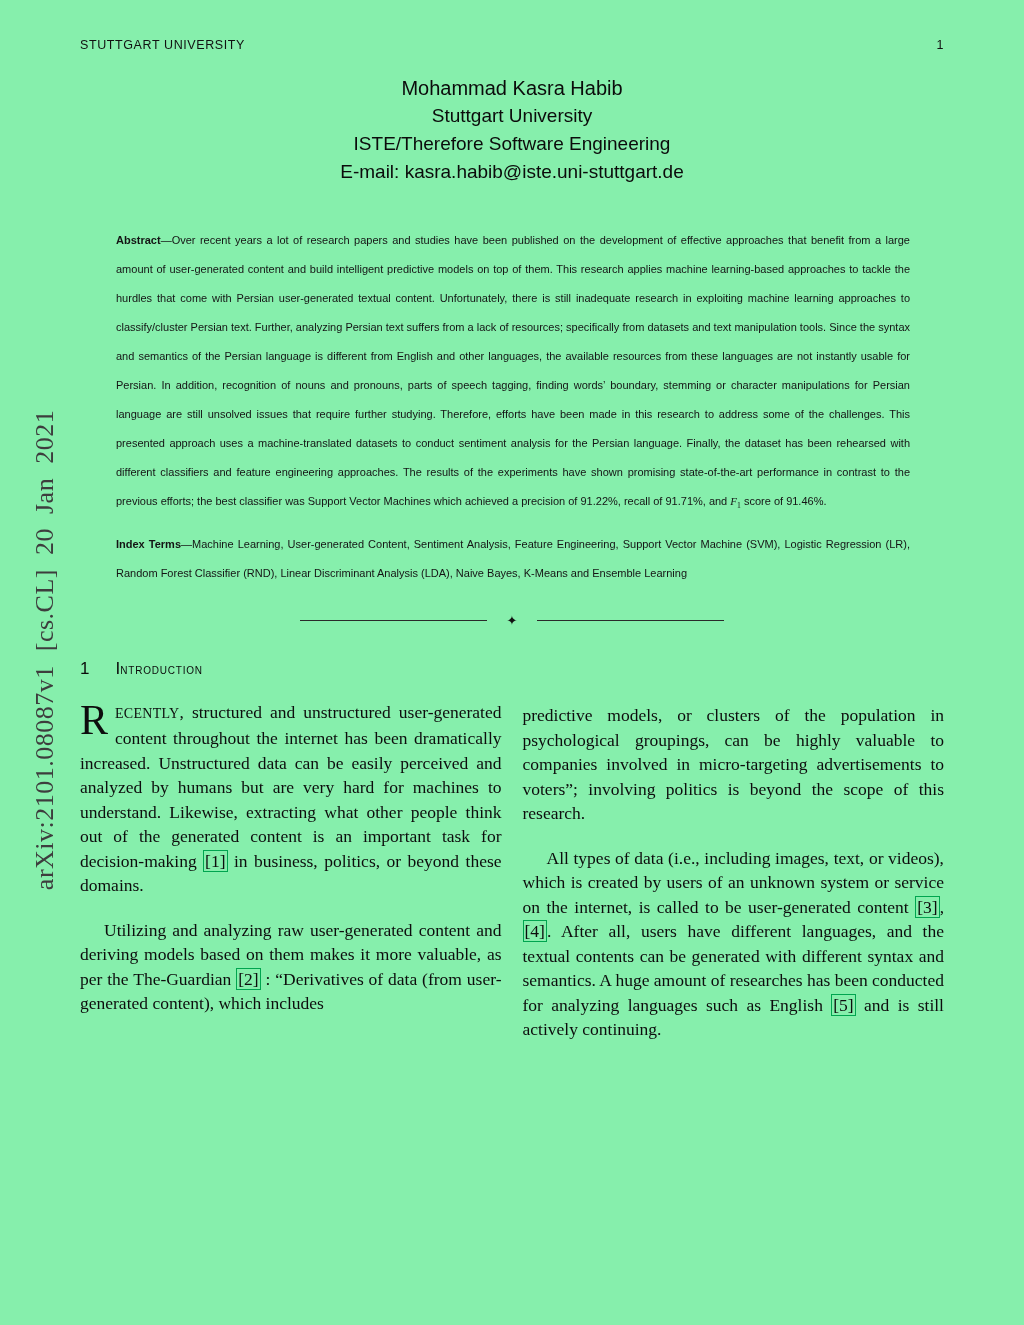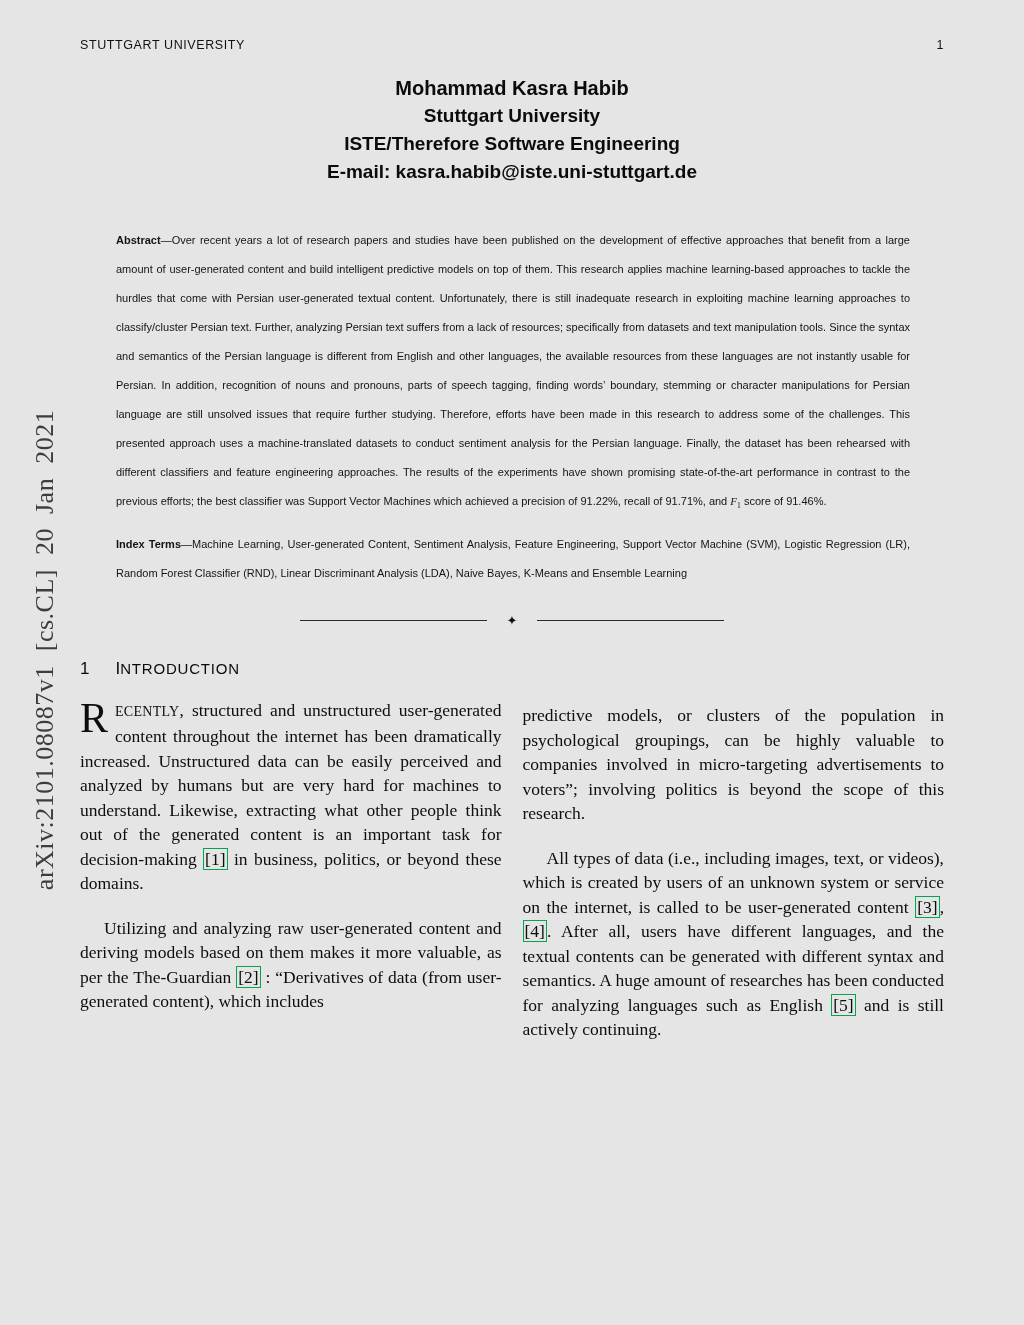--- a/index.html
+++ b/index.html
@@ -2,21 +2,21 @@
 <html><head>
 <meta charset="utf-8">
 <style>
   * { margin: 0; padding: 0; box-sizing: border-box; }
   html, body { background: #ffffff; }
   .page {
     position: relative;
     width: 1024px;
     height: 1325px;
     margin: 0 auto;
-    background: #e5e5e5;
+    background: #86efac;
     padding: 38px 80px 8px 80px;
     overflow: hidden;
     color: #111111;
   }
 
   
   .running-header {
     display: flex;
     justify-content: space-between;
     align-items: baseline;
@@ -53,21 +53,21 @@
 
   
   .author-block {
     margin-top: 22px;
     text-align: center;
     font-family: "Liberation Sans", sans-serif;
     line-height: 28px;
     color: #0b0b0b;
   }
   .author-block .author-name { font-size: 20px; }
-  .author-block div { font-size: 19px; font-weight: bold; }
+  .author-block div { font-size: 19px; }
 
   
   .abstract-section, .index-terms-section {
     margin: 0 34px 0 36px;
     font-family: "Liberation Sans", sans-serif;
     font-size: 11px;
     line-height: 29px;
     text-align: justify;
     color: #141414;
   }
@@ -108,21 +108,21 @@
 
   .section-heading {
     font-family: "Liberation Sans", sans-serif;
     font-size: 17px;
     font-weight: 400;
     margin-bottom: 16px;
     color: #0b0b0b;
   }
   .section-heading .sec-num { margin-right: 26px; }
   .section-heading .sec-title-rest {
-    font-size: 15px;
+    font-size: 10px;
     letter-spacing: 0.8px;
   }
 
   .columns p { text-align: justify; }
   .para-indent { text-indent: 24px; margin-top: 20px; }
 
   .dropcap {
     float: left;
     font-size: 42px;
     line-height: 34px;

